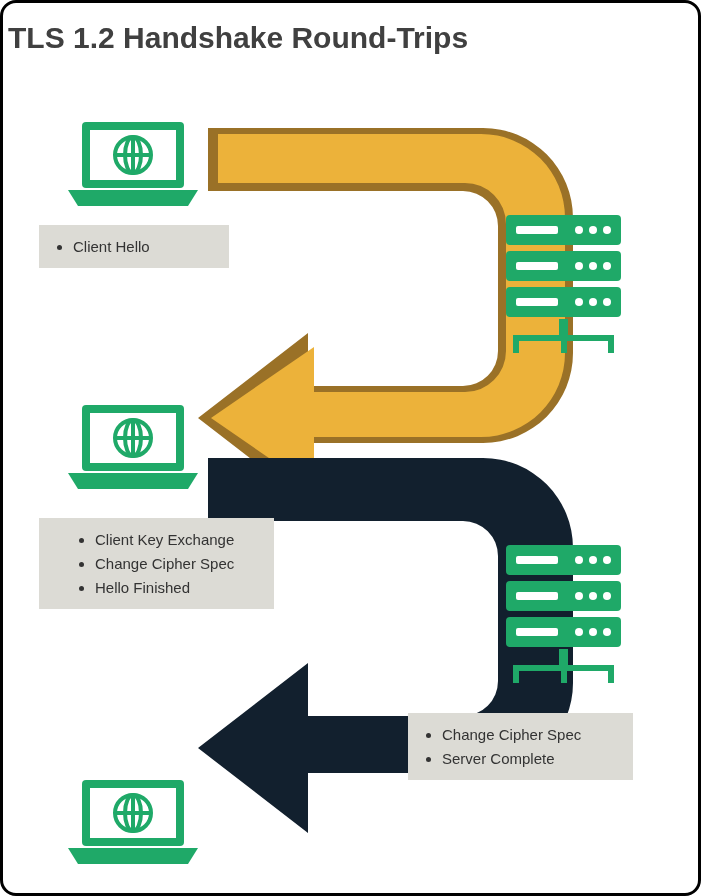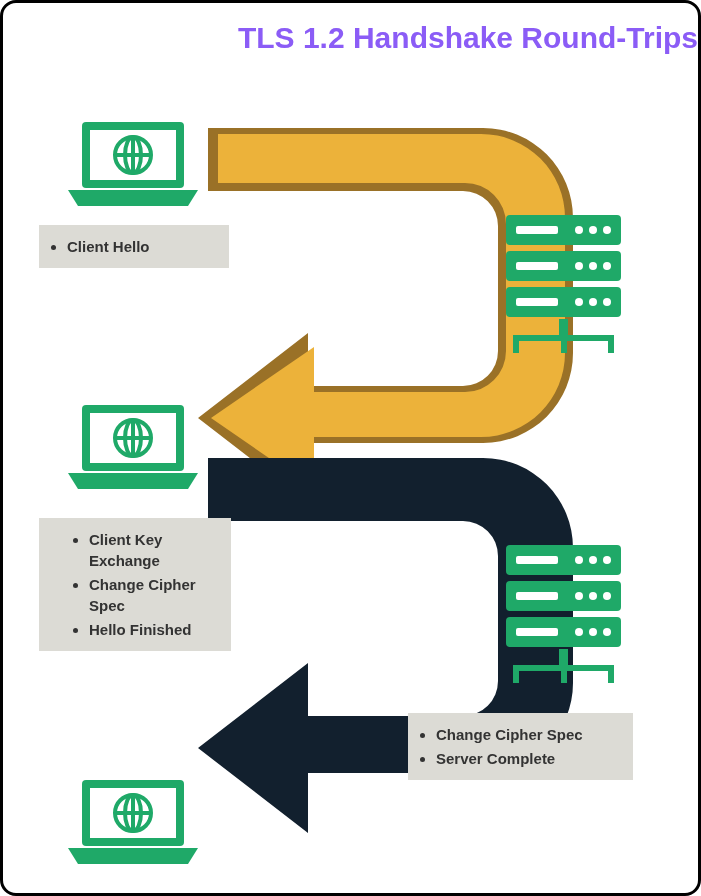--- a/index.html
+++ b/index.html
@@ -14,26 +14,26 @@
     height: 896px;
     border: 3px solid #000;
     border-radius: 16px;
     position: relative;
     background: #fff;
     overflow: hidden;
   }
   .title {
     position: absolute;
     top: 18px;
-    left: 12px;
+    left: 5px;
     right: 0;
-    text-align: right;
+    text-align: left;
     font-size: 30px;
     font-weight: bold;
-    color: #8b5cf6;
+    color: #404040;
   }
   .laptop {
     position: absolute;
     width: 130px;
     height: 90px;
   }
   .laptop svg { width: 100%; height: 100%; }
   .server {
     position: absolute;
     width: 125px;
@@ -46,23 +46,22 @@
     padding: 8px 10px 8px 6px;
     font-size: 15px;
     color: #333;
   }
   .box ul {
     margin: 0;
     padding: 0 0 0 22px;
     list-style: disc;
   }
   .box li {
-    margin: 3px 0;
+    margin: 3px 6px;
     line-height: 1.4;
-    font-weight: bold;
   }
   .arrow {
     position: absolute;
   }
 </style>
 </head>
 <body>
 
 <div class="frame">
 
@@ -133,21 +132,21 @@
       <rect x="22" y="12" width="86" height="50" fill="#fff"></rect>
       <path d="M0 72 L130 72 L120 88 L10 88 Z" fill="#1fa968"></path>
       <circle cx="65" cy="37" r="18" fill="none" stroke="#1fa968" stroke-width="4"></circle>
       <line x1="47" y1="37" x2="83" y2="37" stroke="#1fa968" stroke-width="4"></line>
       <line x1="65" y1="19" x2="65" y2="55" stroke="#1fa968" stroke-width="4"></line>
       <ellipse cx="65" cy="37" rx="8" ry="18" fill="none" stroke="#1fa968" stroke-width="4"></ellipse>
     </svg>
   </div>
 
 
-  <div class="box" style="left:36px; top:515px; width:192px;padding-left:28px;">
+  <div class="box" style="left:36px; top:515px; width:235px;padding-left:28px;">
     <ul>
       <li>Client Key Exchange</li>
       <li>Change Cipher Spec</li>
       <li>Hello Finished</li>
     </ul>
   </div>
 
   <div class="server" style="left:498px; top:540px;">
     <svg viewBox="0 0 125 140">
       <g fill="#1fa968">

